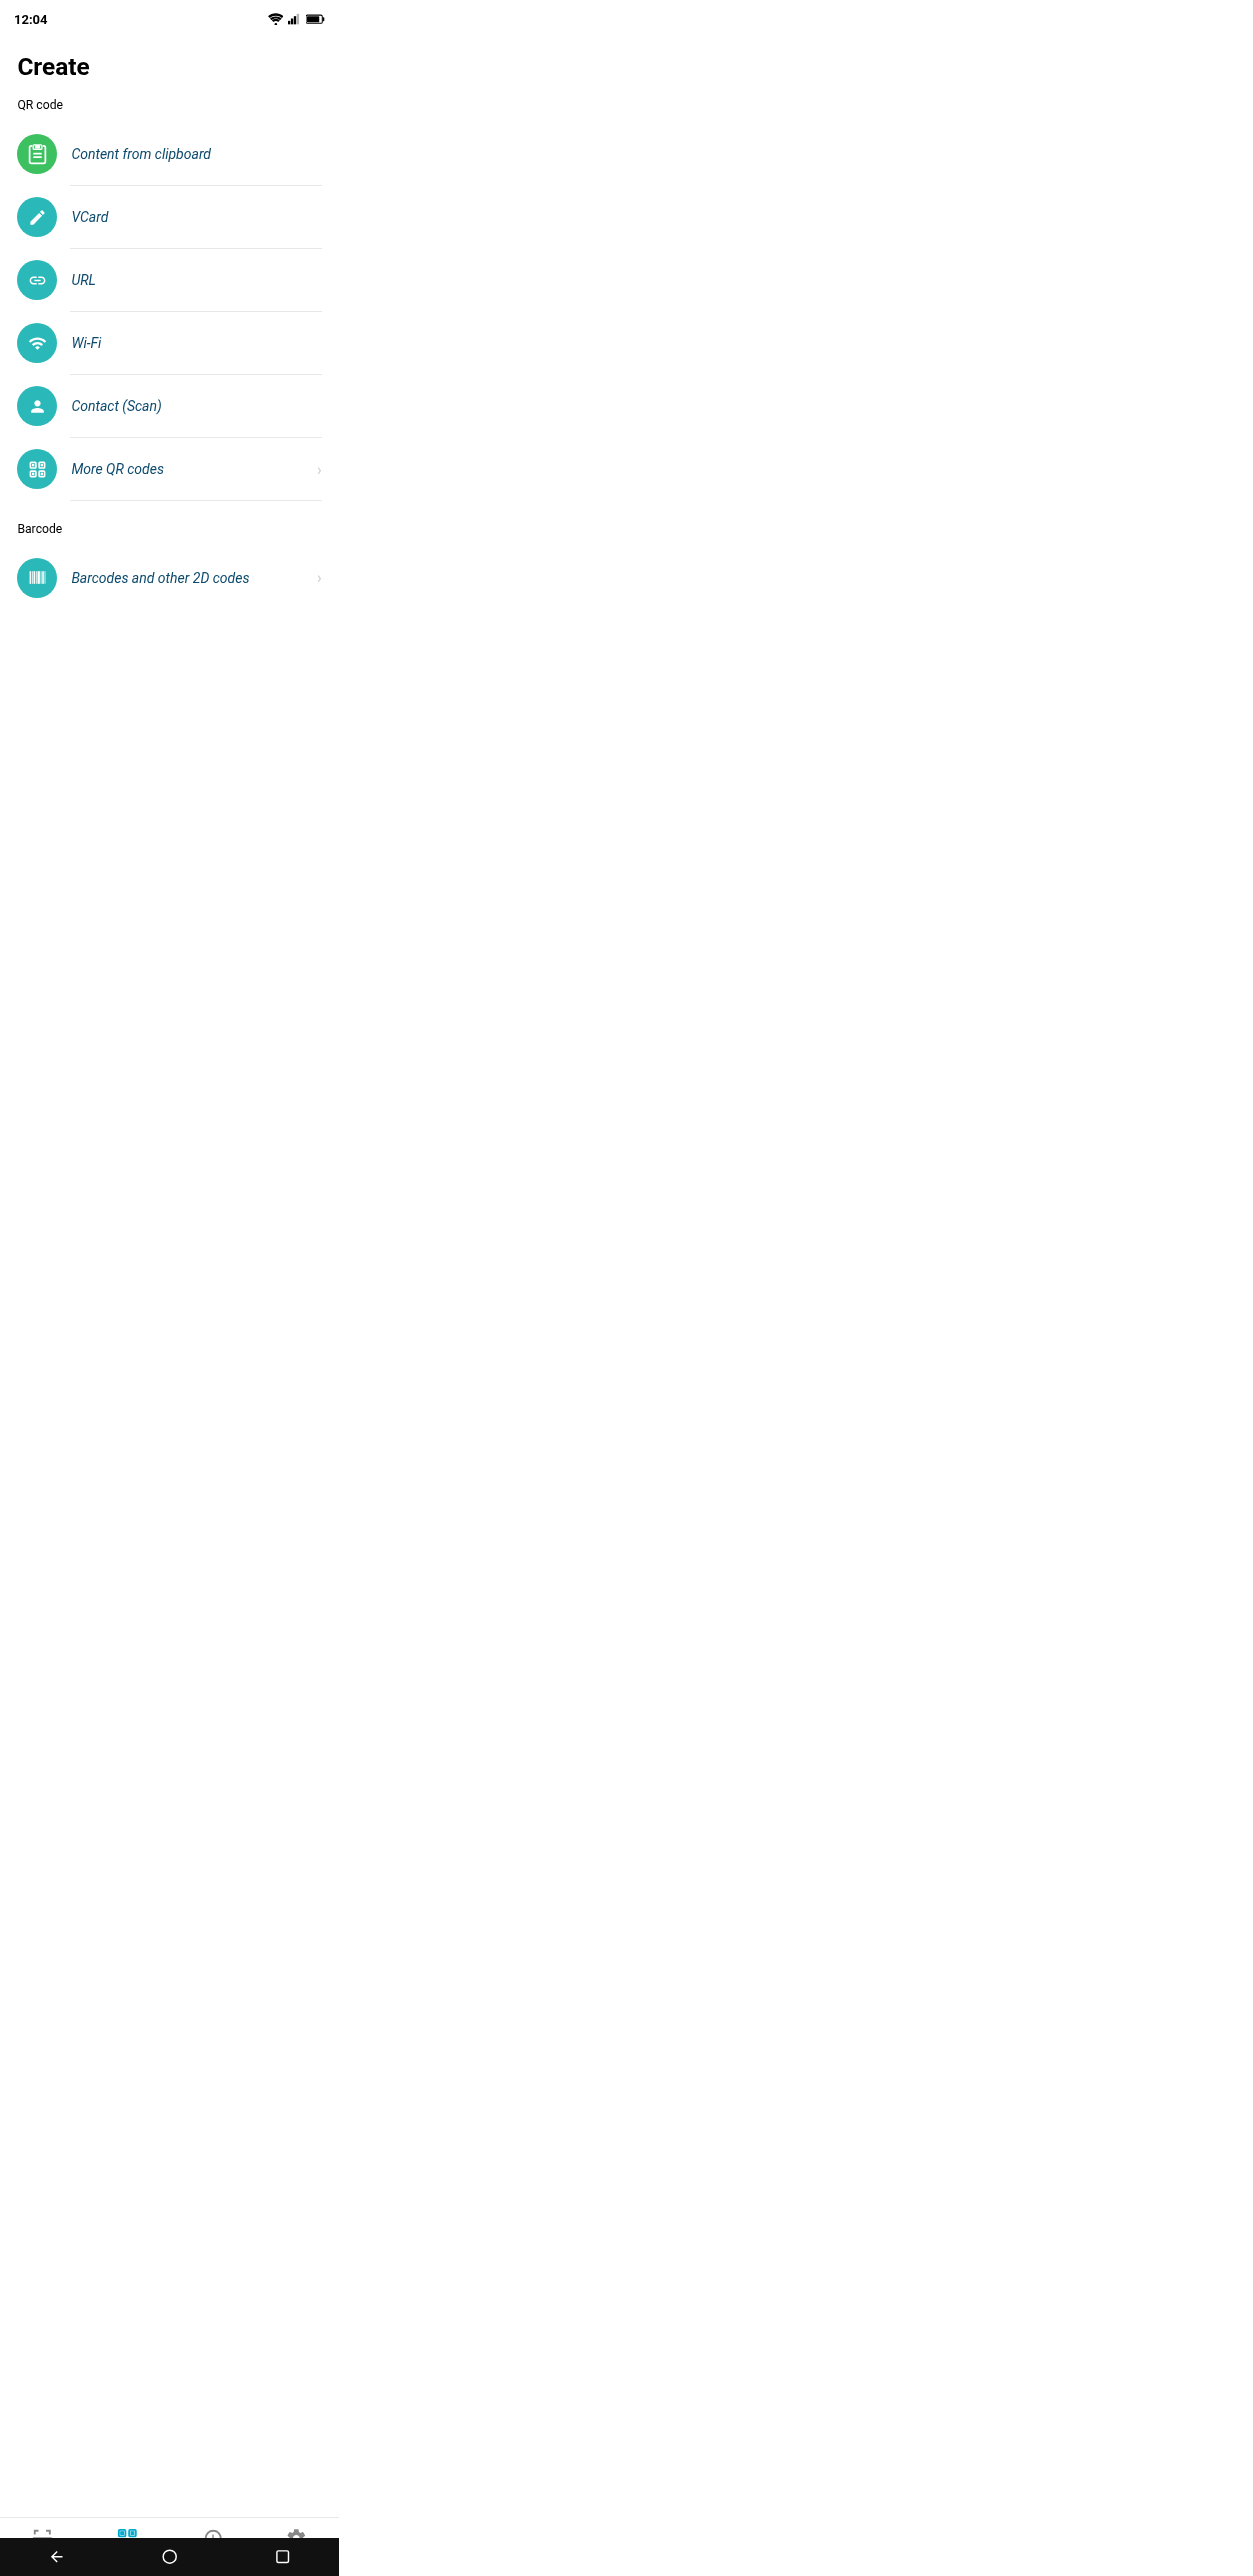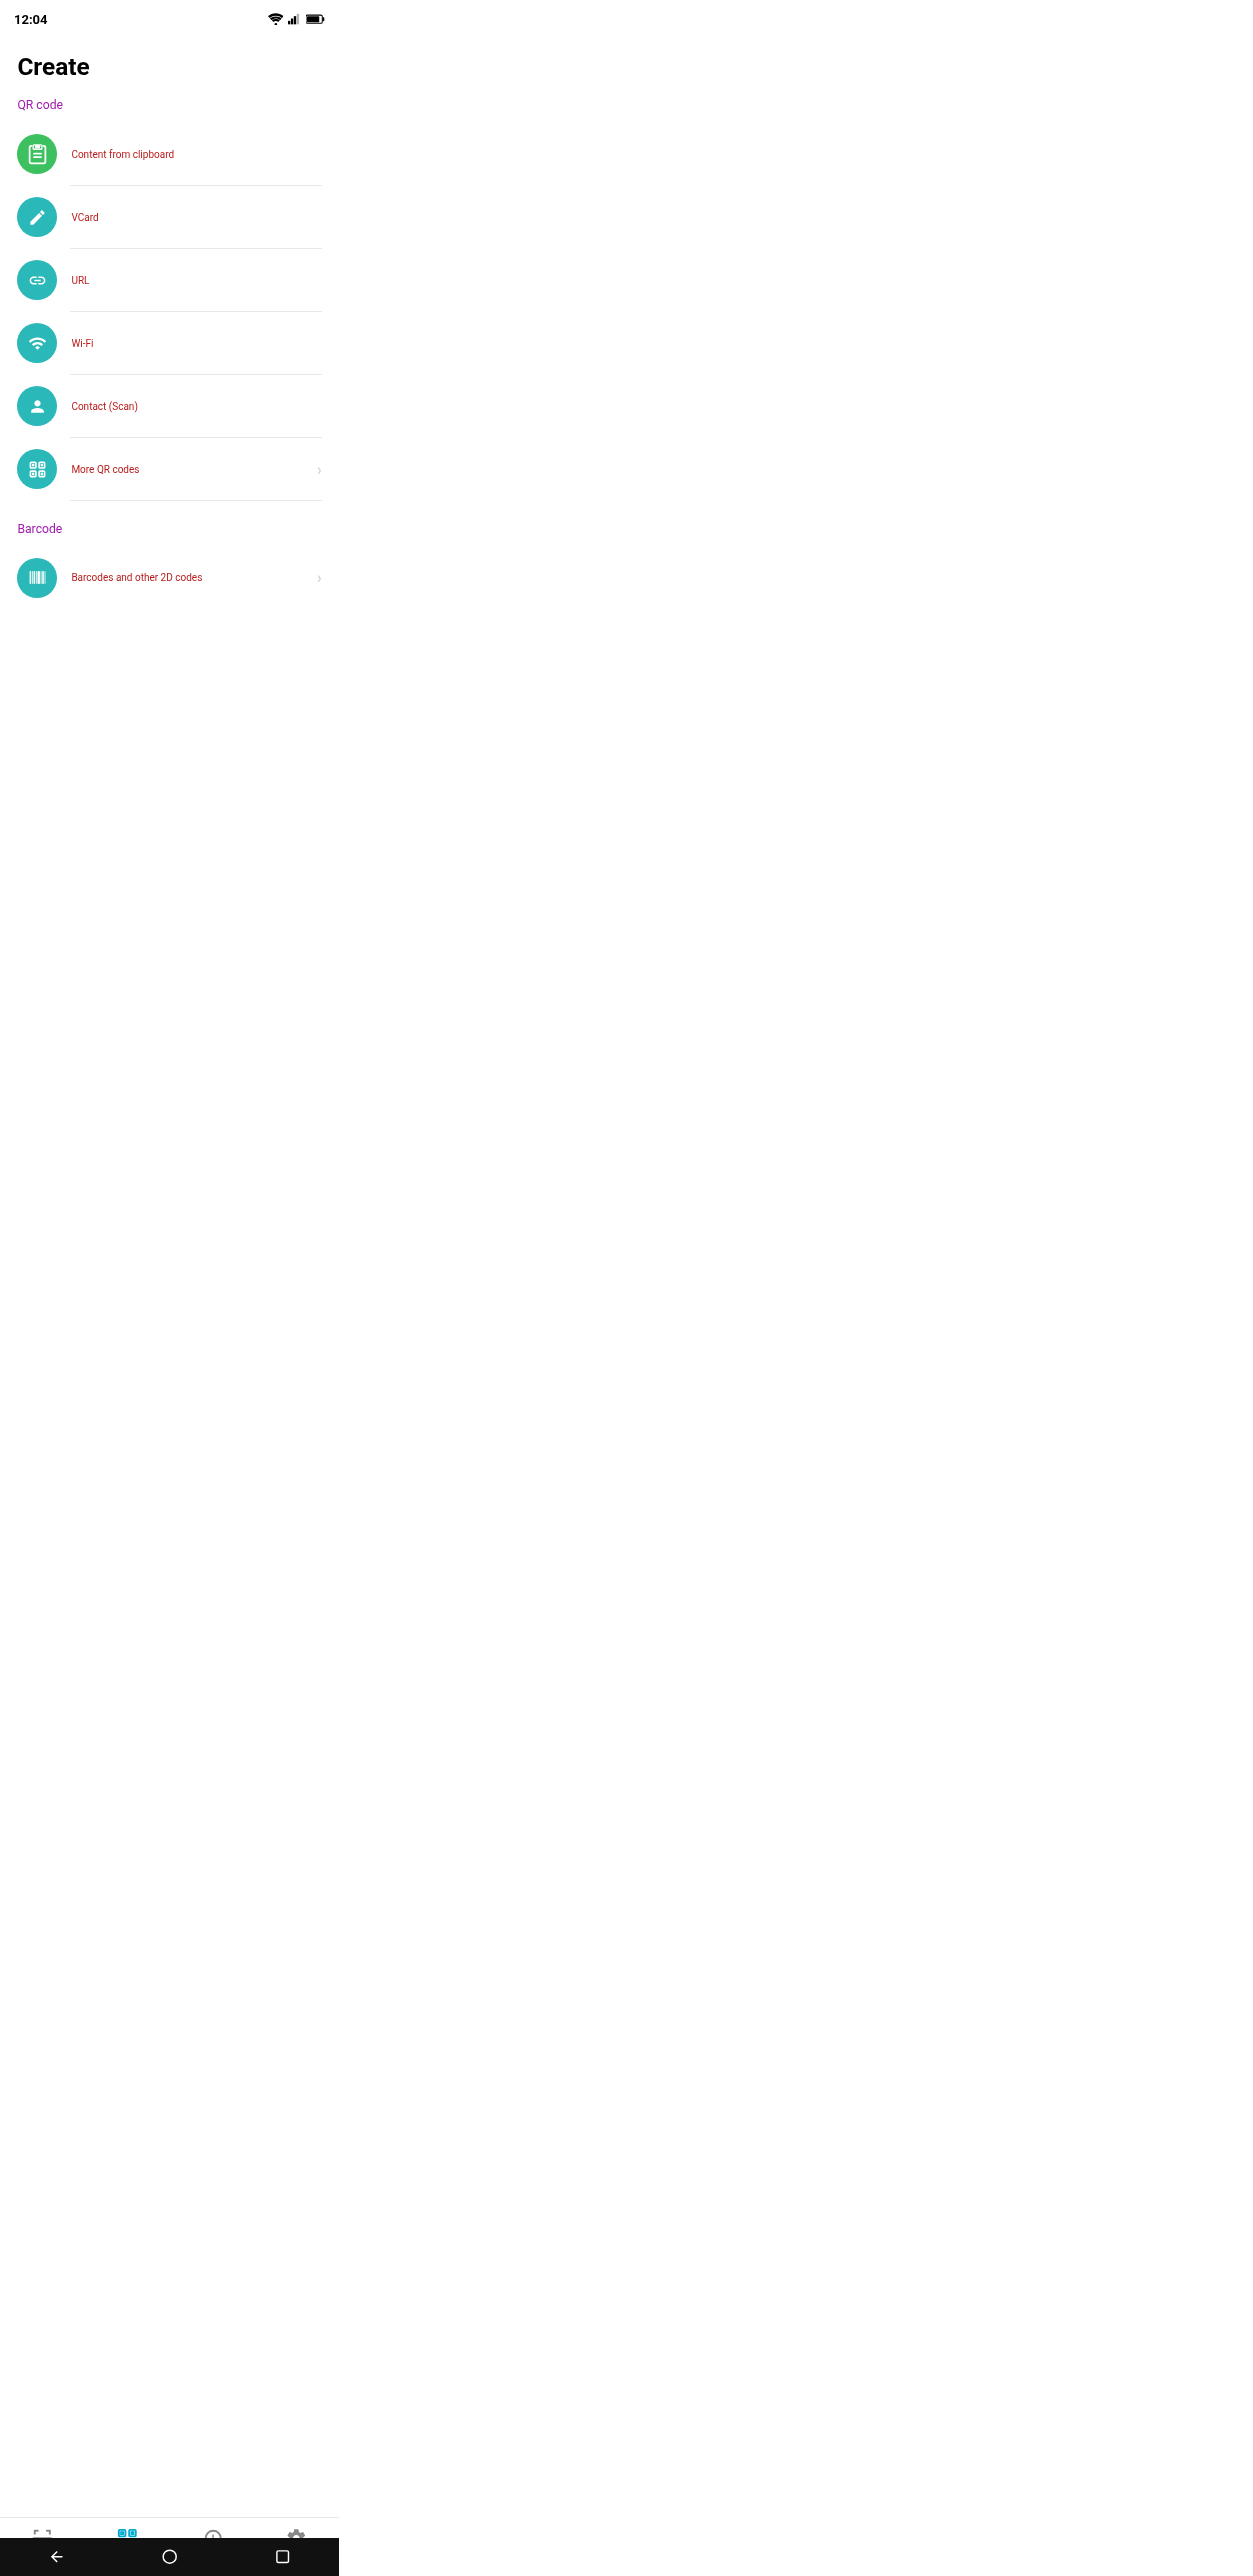--- a/index.html
+++ b/index.html
@@ -48,21 +48,21 @@
     .page-title {
       font-size: 24.4px;
       font-weight: 700;
       color: #000;
       padding: 14px 17.4px 17.4px;
     }
 
     
     .section-label {
       font-size: 12.2px;
-      color: #a21caf;
+      color: #000000;
       padding: 0 17.4px 10.4px;
       font-weight: 400;
     }
 
     
     .menu-item {
       display: flex;
       align-items: center;
       padding: 0 17.4px;
       height: 63px;
@@ -94,23 +94,24 @@
       justify-content: center;
       flex-shrink: 0;
       margin-right: 14px;
     }
 
     .menu-icon-circle svg {
       fill: #ffffff;
     }
 
     .menu-item-text {
-      font-size: 10px;
-      color: #b91c1c;
+      font-size: 14px;
+      color: #0c4a6e;
       flex: 1;
+      font-style: italic;
     }
 
     .menu-chevron {
       color: #ccc;
       font-size: 15.7px;
     }
 
     .section-spacer {
       height: 21px;
     }

